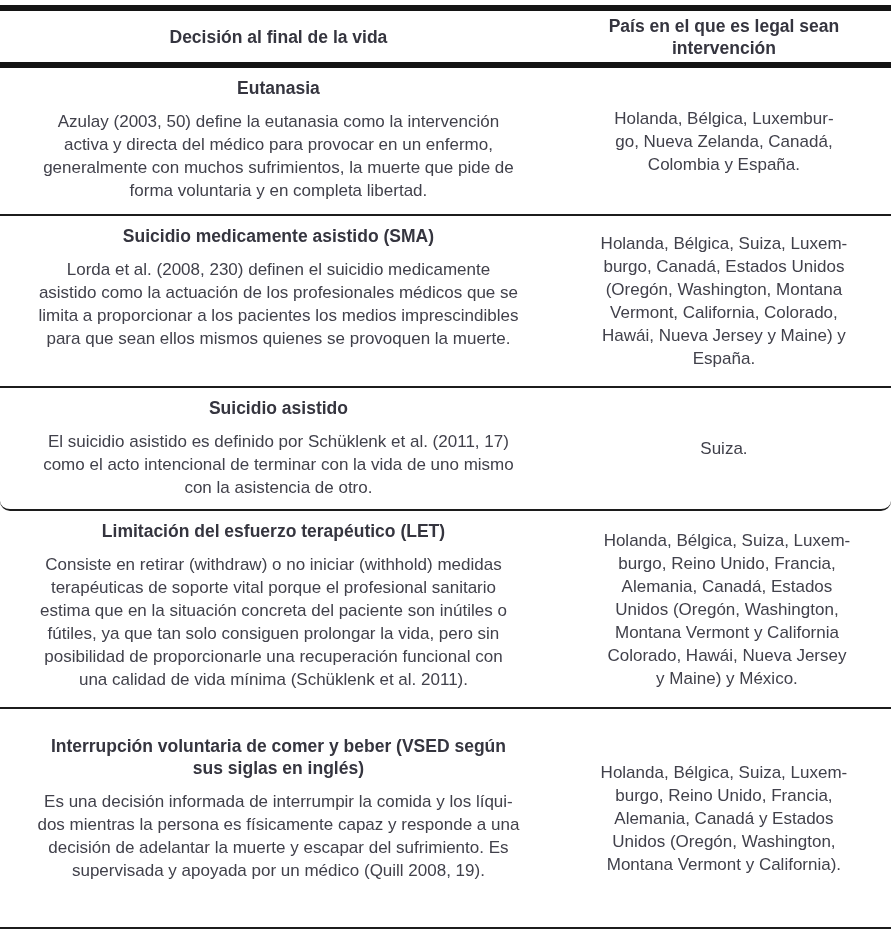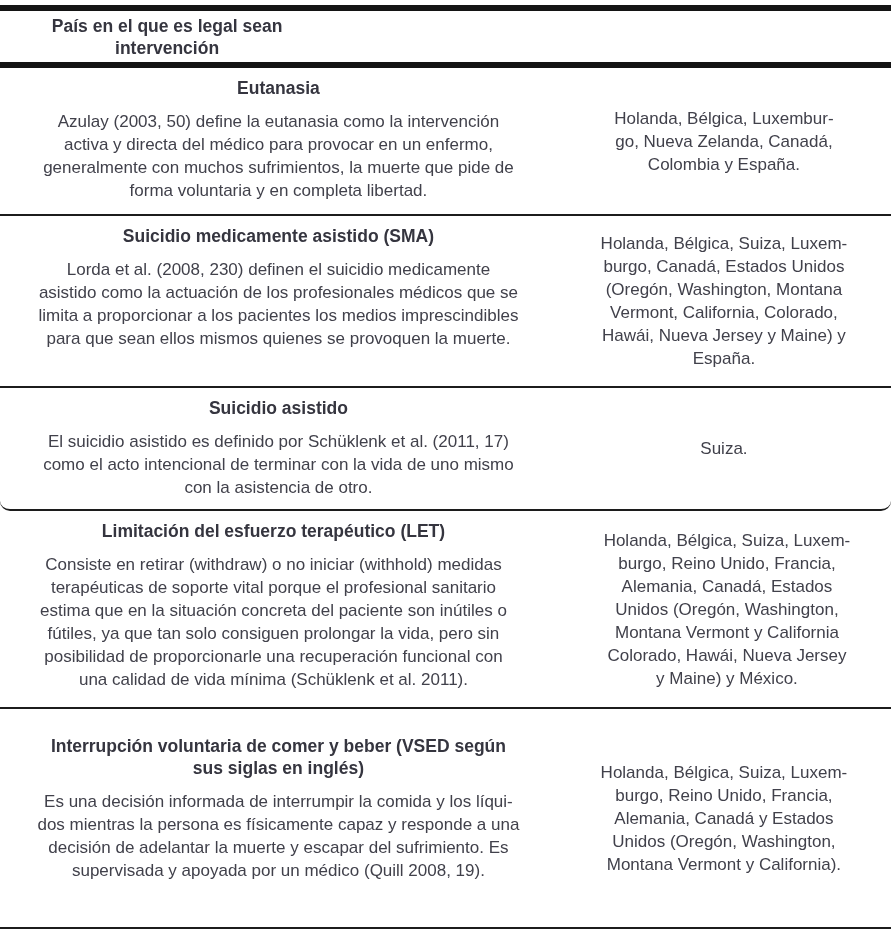--- a/index.html
+++ b/index.html
@@ -79,20 +79,21 @@
     white-space: pre-line;
     padding: 16px 2px;
   }
 </style>
 </head>
 <body>
 
 <div class="doc-table">
 
   <div class="header-row">
+    <div class="hcell left">Decisión al final de la vida</div>
     <div class="hcell right">País en el que es legal sean
 intervención</div>
   </div>
 
   <div class="row row-1">
     <div class="cell-left">
       <div class="row-title">Eutanasia</div>
       <div class="row-desc">Azulay (2003, 50) define la eutanasia como la intervención
 activa y directa del médico para provocar en un enfermo,
 generalmente con muchos sufrimientos, la muerte que pide de

